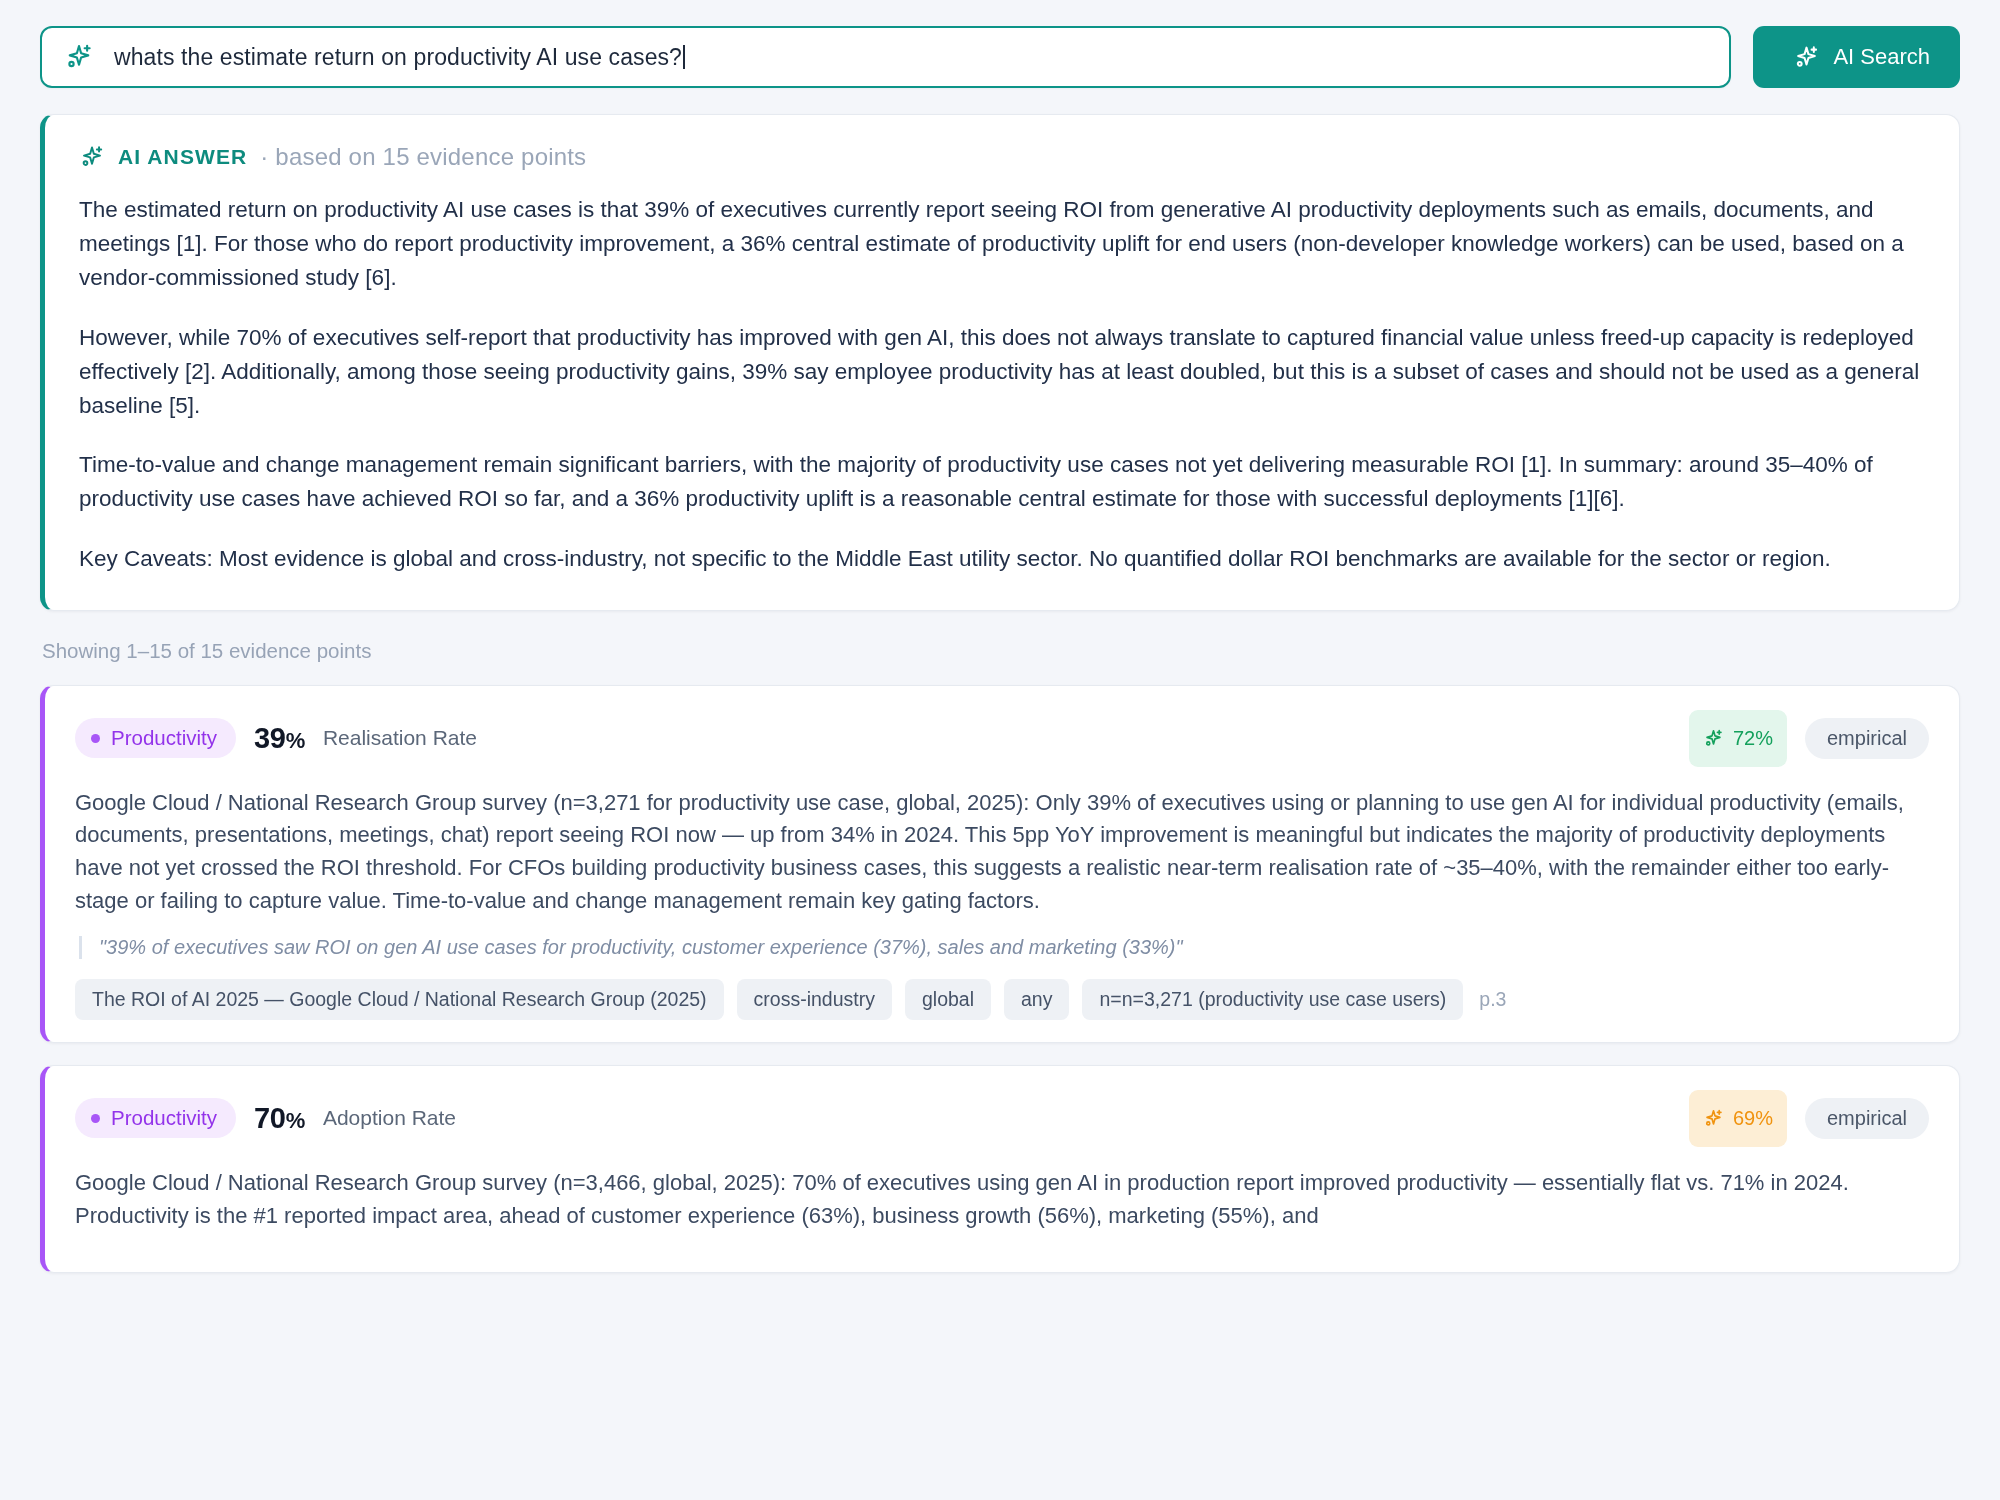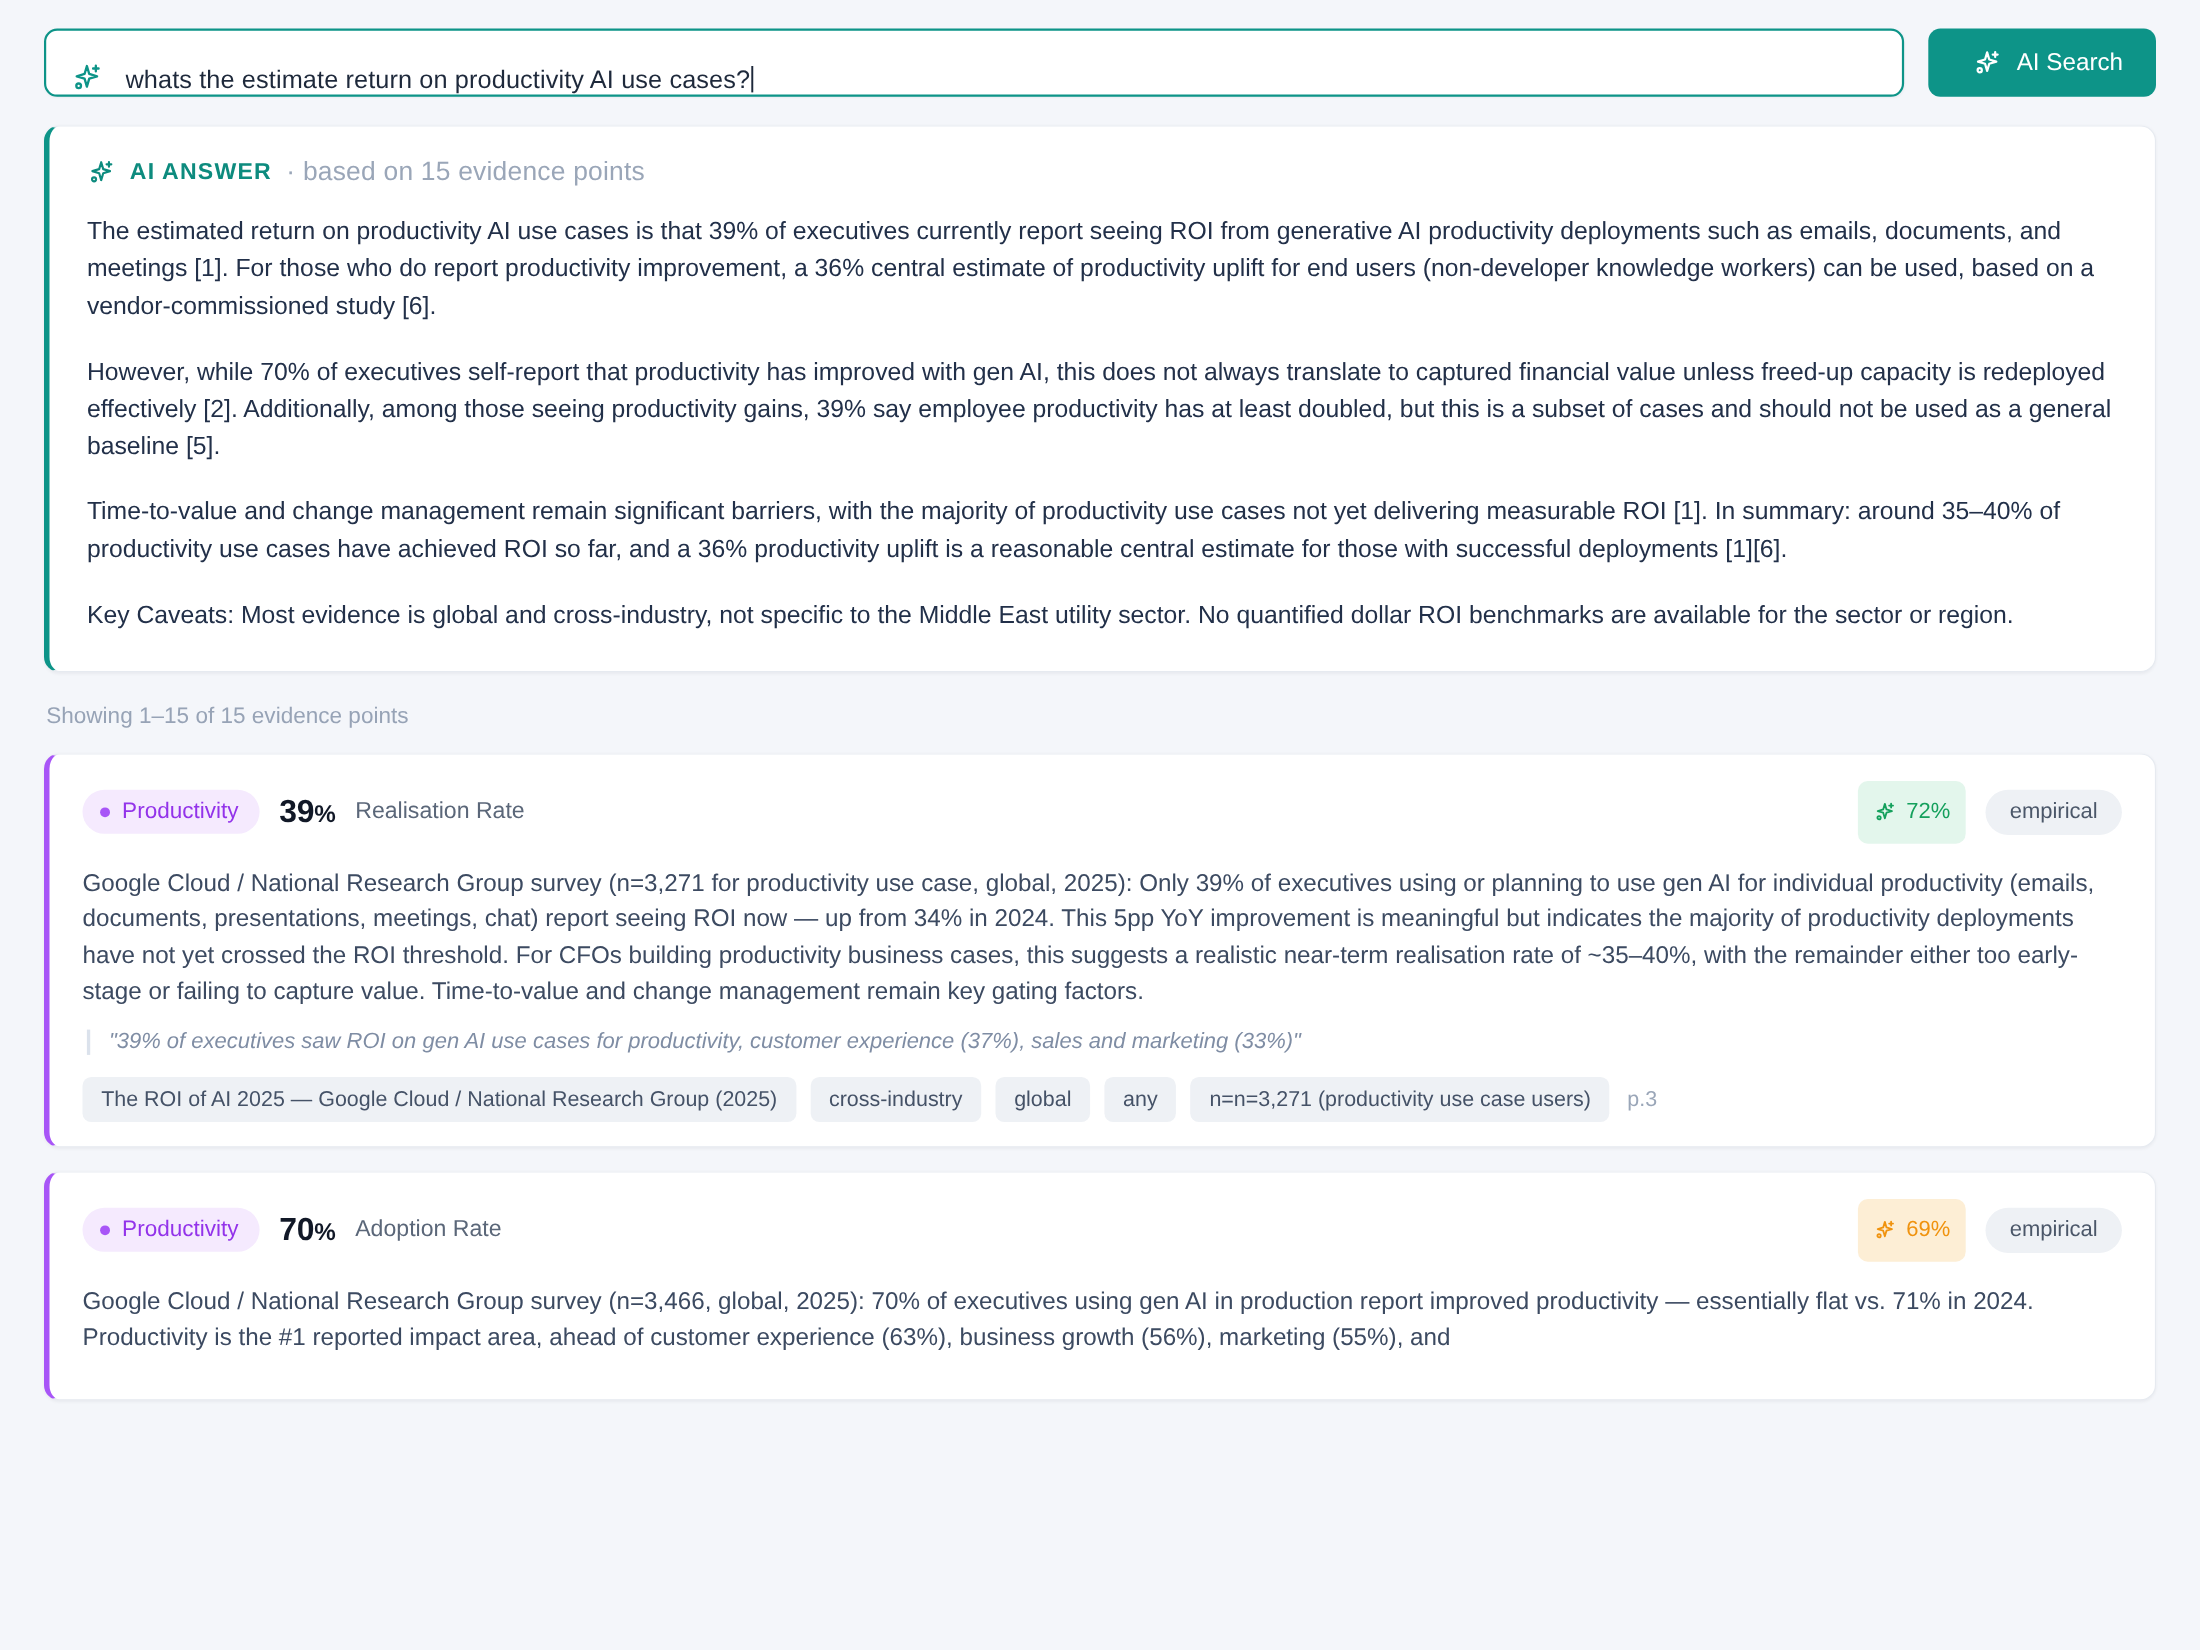--- a/index.html
+++ b/index.html
@@ -26,21 +26,21 @@
     gap: 22px;
     height: 62px;
   }
 
   .search-box {
     flex: 1;
     background: #ffffff;
     border: 2px solid #0d9488;
     border-radius: 12px;
     display: flex;
-    align-items: flex-end;
+    align-items: center;
     gap: 20px;
     padding: 0 22px;
     box-shadow: 0 1px 2px rgba(15,23,42,.04);
   }
 
   .search-value {
     font-size: 23px;
     color: #1e293b;
     letter-spacing: .1px;
     white-space: nowrap;

